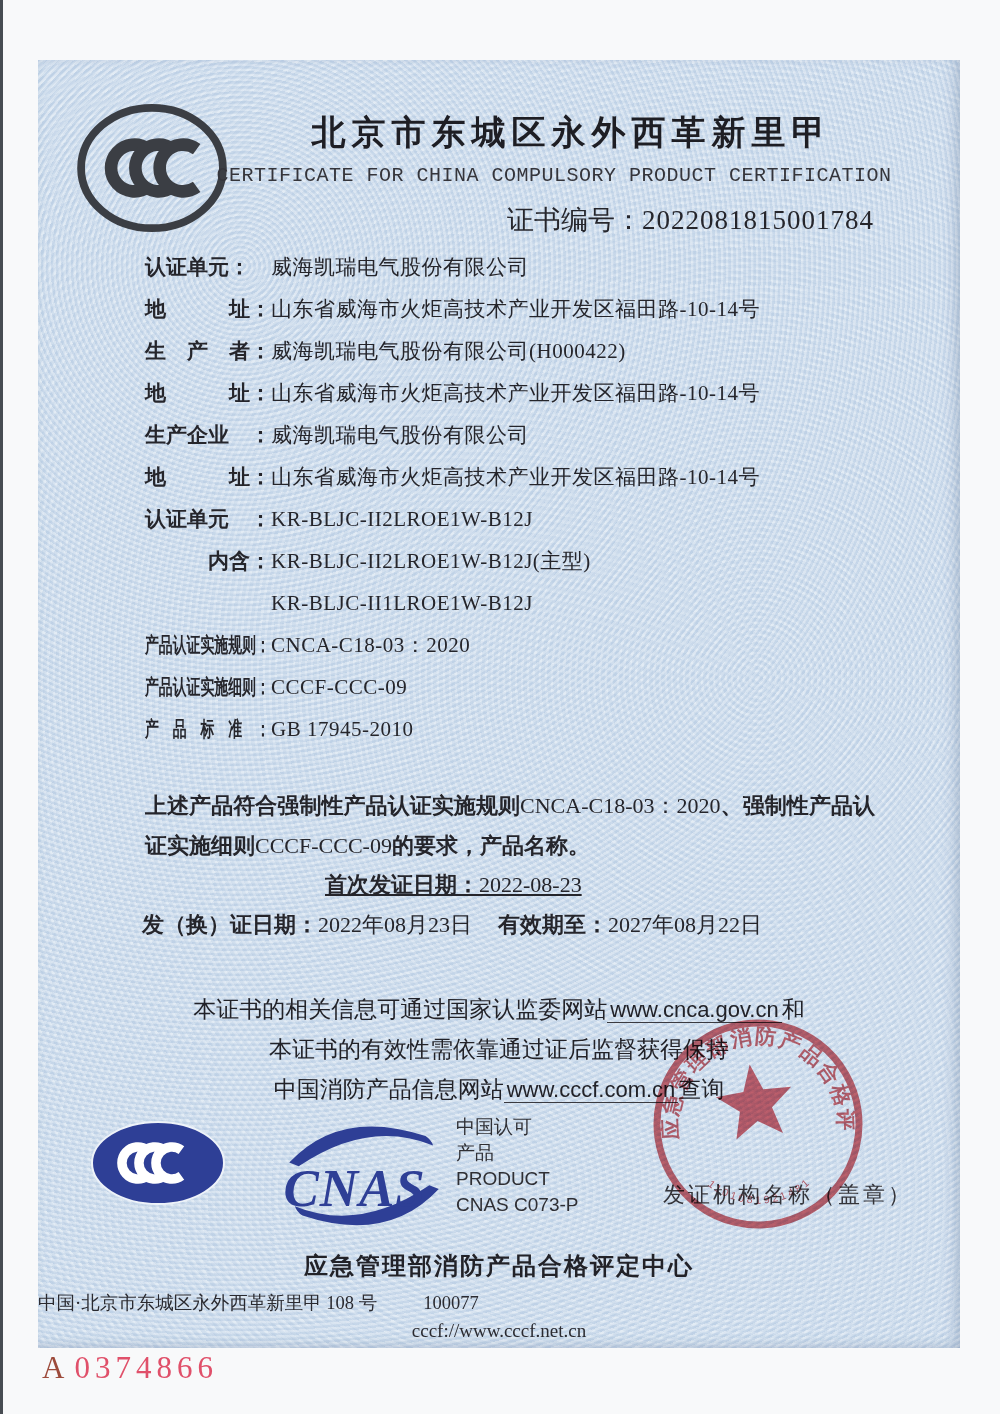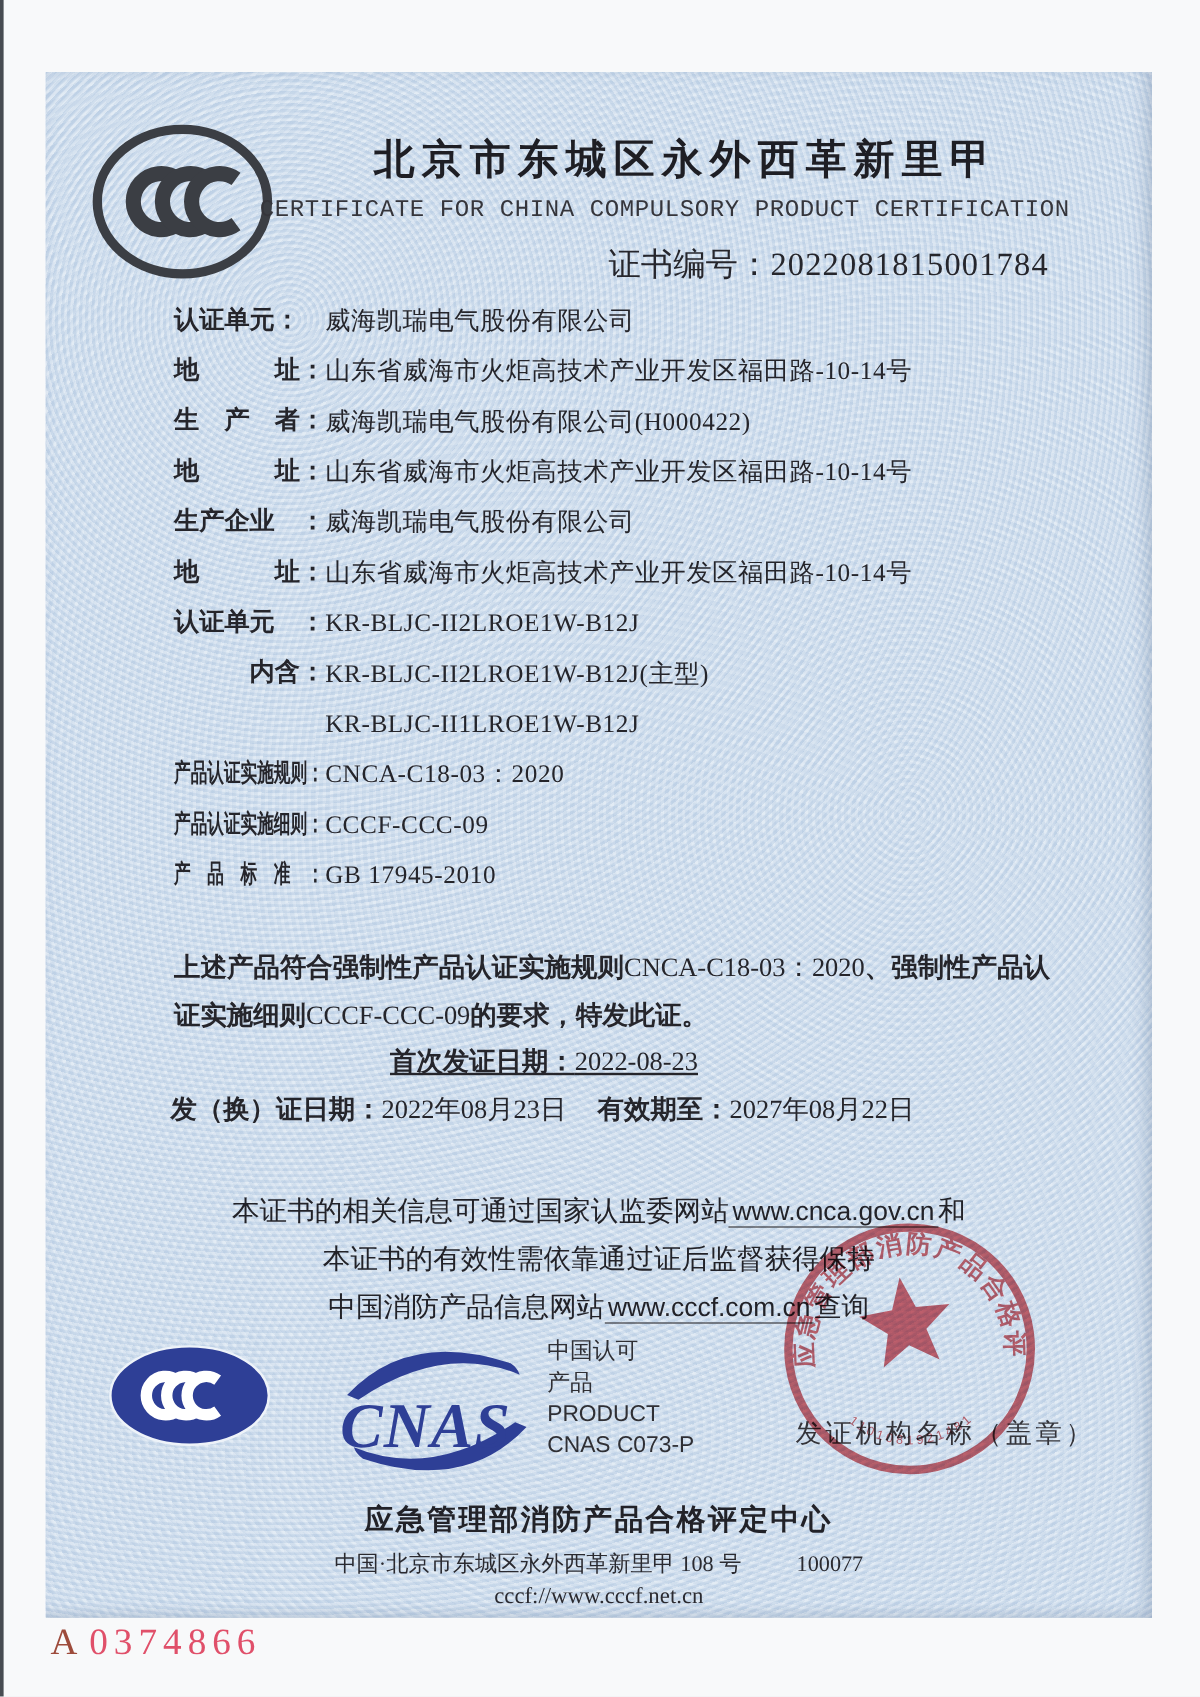--- a/index.html
+++ b/index.html
@@ -46,21 +46,21 @@
 
   .ccc-filled{position:absolute;left:50px;top:1058px;}
   .cnas-logo{position:absolute;left:236px;top:1042px;}
   .accred{position:absolute;left:418px;top:1054px;font-family:"Liberation Sans",sans-serif;font-size:19px;line-height:26px;color:#2f2f34;}
 
   .seal-caption{position:absolute;left:625px;top:1120px;font-size:22px;letter-spacing:3px;color:#34343a;white-space:nowrap;}
   .stamp{position:absolute;left:638px;top:1004px;opacity:.82;mix-blend-mode:multiply;transform:rotate(-8deg);}
 
   .issuer-name{position:absolute;top:1190px;left:0;right:0;text-align:center;
     font-family:"Liberation Sans",sans-serif;font-weight:700;font-size:24px;letter-spacing:2px;color:#222228;}
-  .issuer-addr{position:absolute;top:1230px;left:0;right:0;text-align:center;font-size:18.5px;color:#2a2a30;}
+  .issuer-addr{position:absolute;top:1230px;left:0;right:0;text-align:left;font-size:18.5px;color:#2a2a30;}
   .issuer-addr .post{display:inline-block;margin-left:46px;}
   .issuer-web{position:absolute;top:1260px;left:0;right:0;text-align:center;font-size:19px;color:#2a2a30;}
 
   .serial{position:absolute;left:42px;top:1350px;font-size:31px;white-space:nowrap;font-family:"Liberation Serif",serif;}
   .serial .pfx{color:#9d4b3b;margin-right:10px;}
   .serial .digits{color:#e0506a;letter-spacing:5px;}
 </style>
 </head>
 <body>
 
@@ -92,21 +92,21 @@
         <div class="row"><span class="lbl">生产企业　：</span><span class="val">威海凯瑞电气股份有限公司</span></div>
         <div class="row"><span class="lbl">地　　　址：</span><span class="val">山东省威海市火炬高技术产业开发区福田路-10-14号</span></div>
         <div class="row"><span class="lbl">认证单元　：</span><span class="val">KR-BLJC-II2LROE1W-B12J</span></div>
         <div class="row"><span class="lbl">　　　内含：</span><span class="val">KR-BLJC-II2LROE1W-B12J(主型)</span></div>
         <div class="row"><span class="lbl">　　　　　　</span><span class="val">KR-BLJC-II1LROE1W-B12J</span></div>
         <div class="row"><span class="lbl cond">产品认证实施规则：</span><span class="val">CNCA-C18-03：2020</span></div>
         <div class="row"><span class="lbl cond">产品认证实施细则：</span><span class="val">CCCF-CCC-09</span></div>
         <div class="row"><span class="lbl cond">产　品　标　准　：</span><span class="val">GB 17945-2010</span></div>
       </div>
 
-    <div class="statement" id="statement"><span class="b">上述产品符合强制性产品认证实施规则</span><span class="r">CNCA-C18-03：2020</span><span class="b">、</span><span class="b">强制性产品认证实施细则</span><span class="r">CCCF-CCC-09</span><span class="b">的要求，特发此证。</span></div>
+    <div class="statement" id="statement"><span class="b">上述产品符合强制性产品认证实施规则</span><span class="r">CNCA-C18-03：2020</span><span class="b">、</span><span class="b">强制性产品认证实施细则</span><span class="r">CCCF-CCC-09</span><span class="b">的要求，产品名称。</span></div>
 
     <div class="first-issue">
       <span class="blbl">首次发证日期：</span><span class="bval">2022-08-23</span>
     </div>
 
     <div class="issue-row">
       <span class="blbl">发（换）证日期：</span><span class="bval">2022年08月23日</span><span class="gap26"></span><span class="blbl">有效期至：</span><span class="bval">2027年08月22日</span>
     </div>
 
     <div class="notices">

